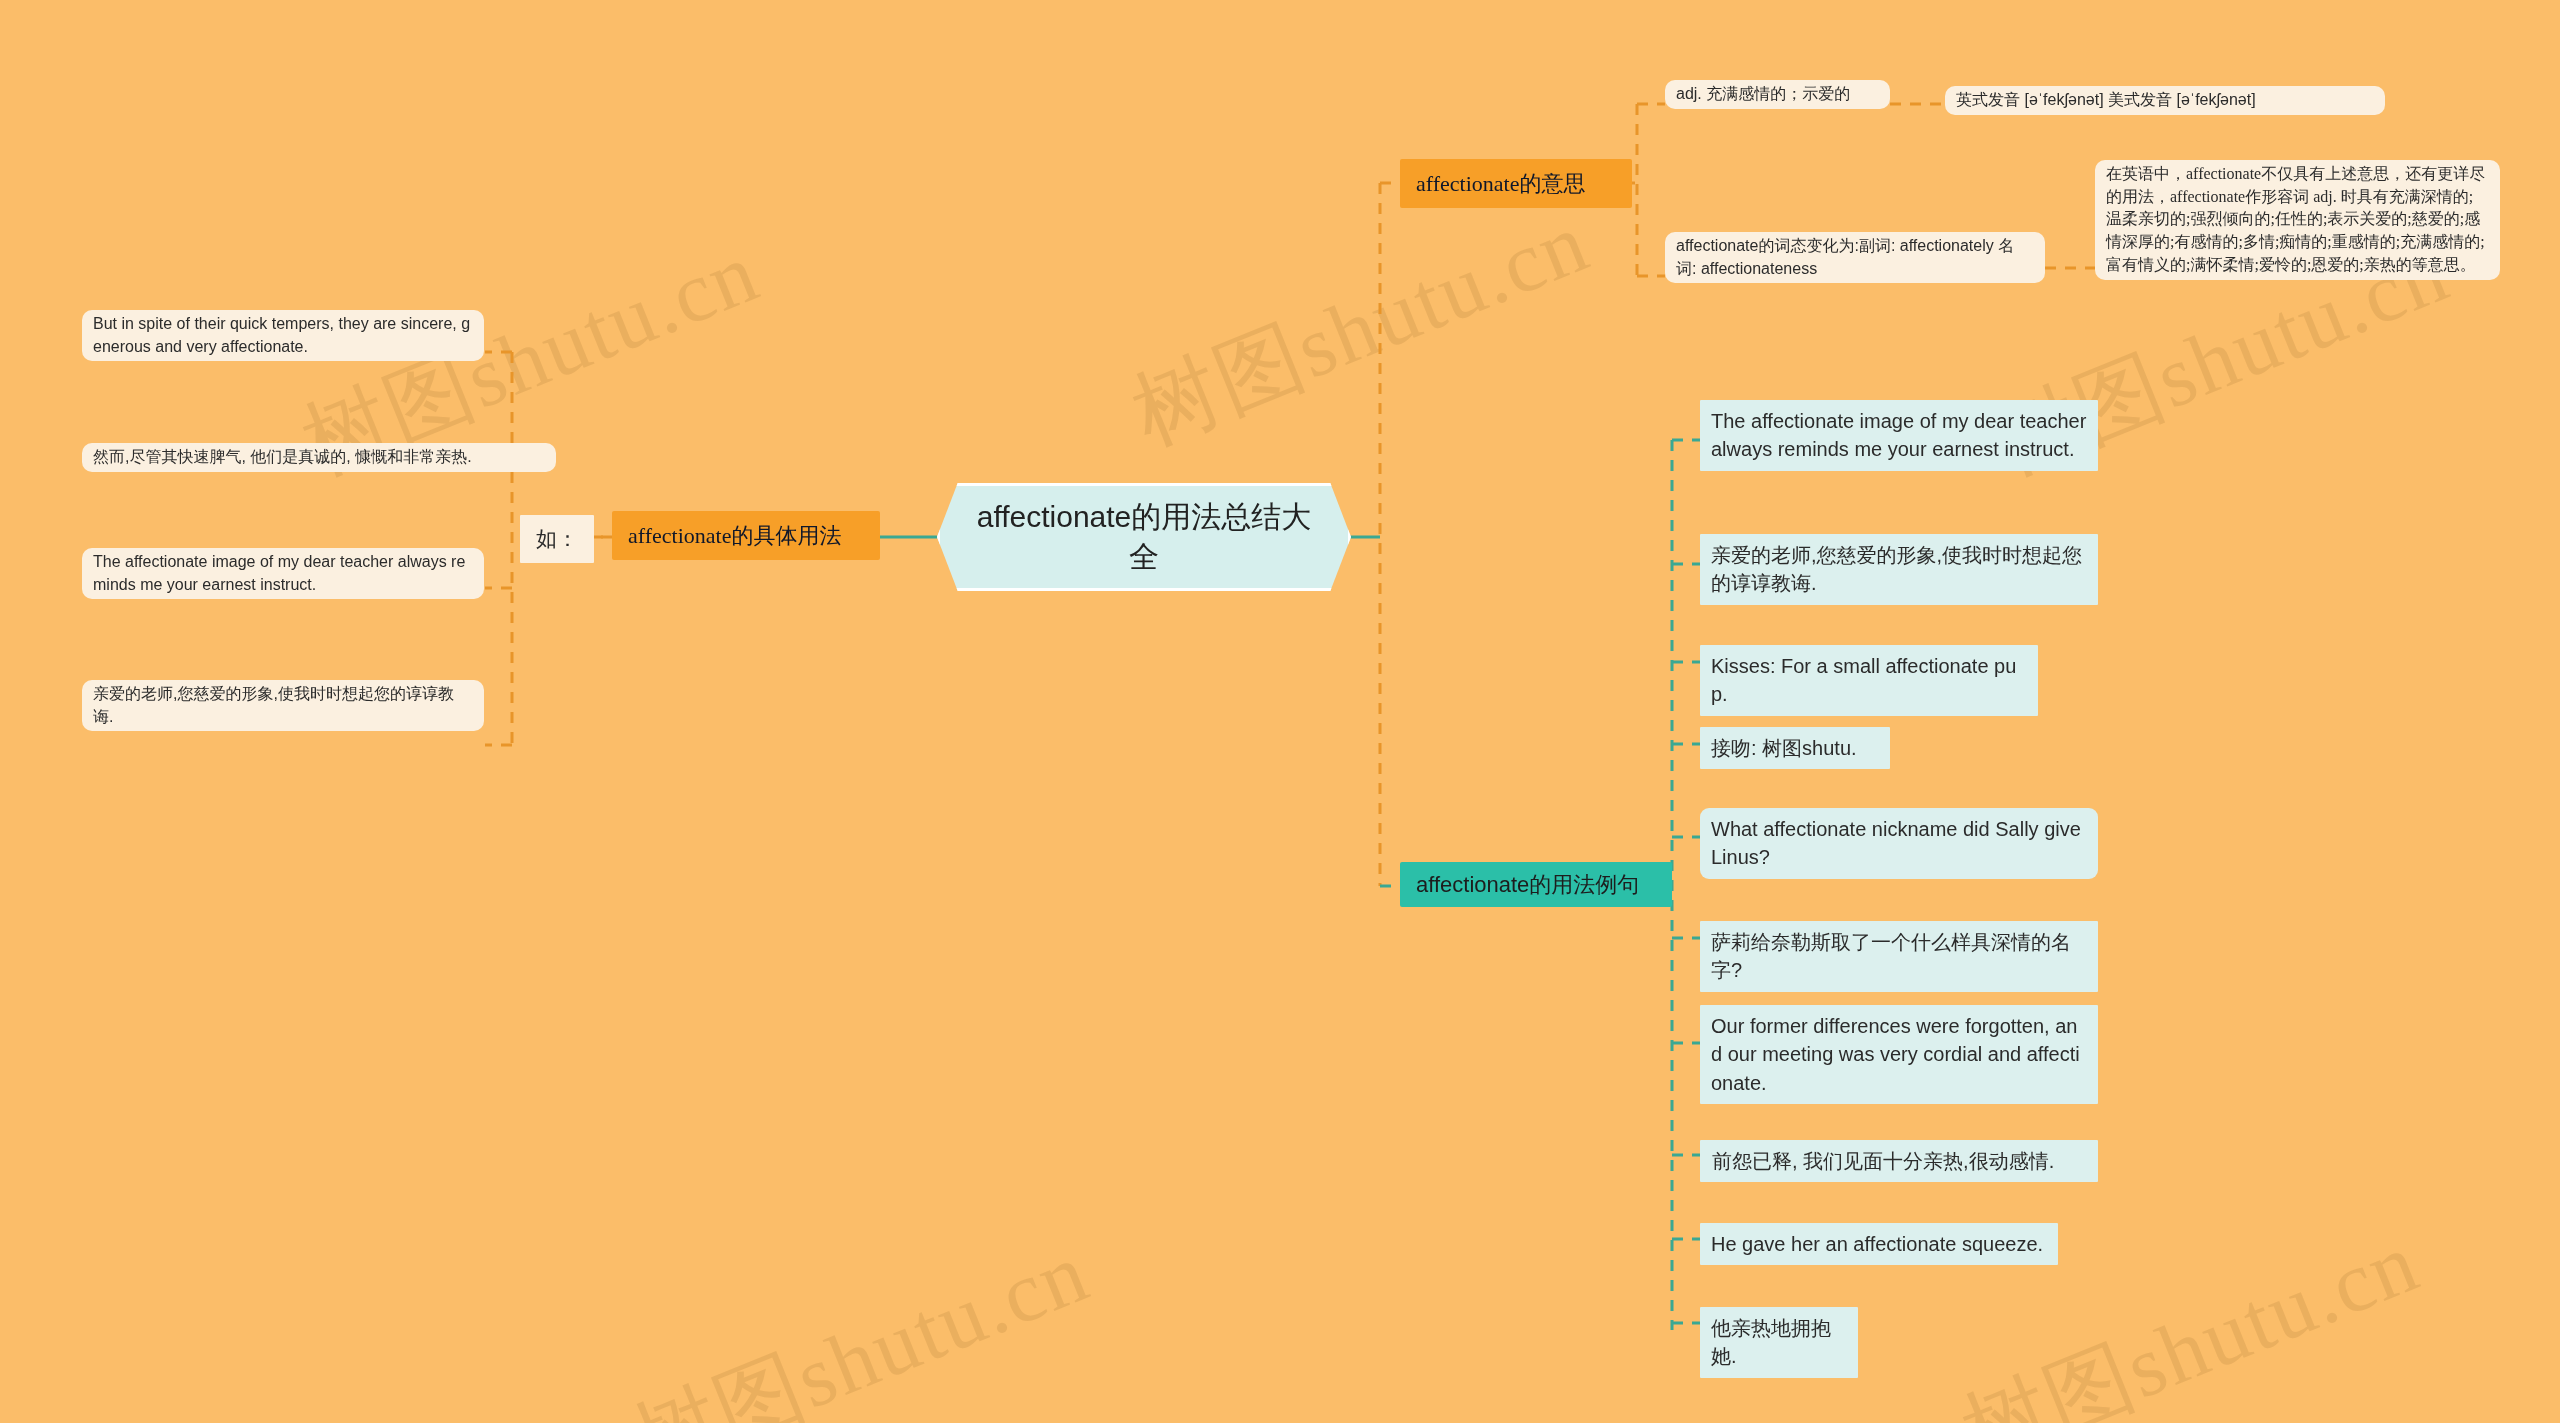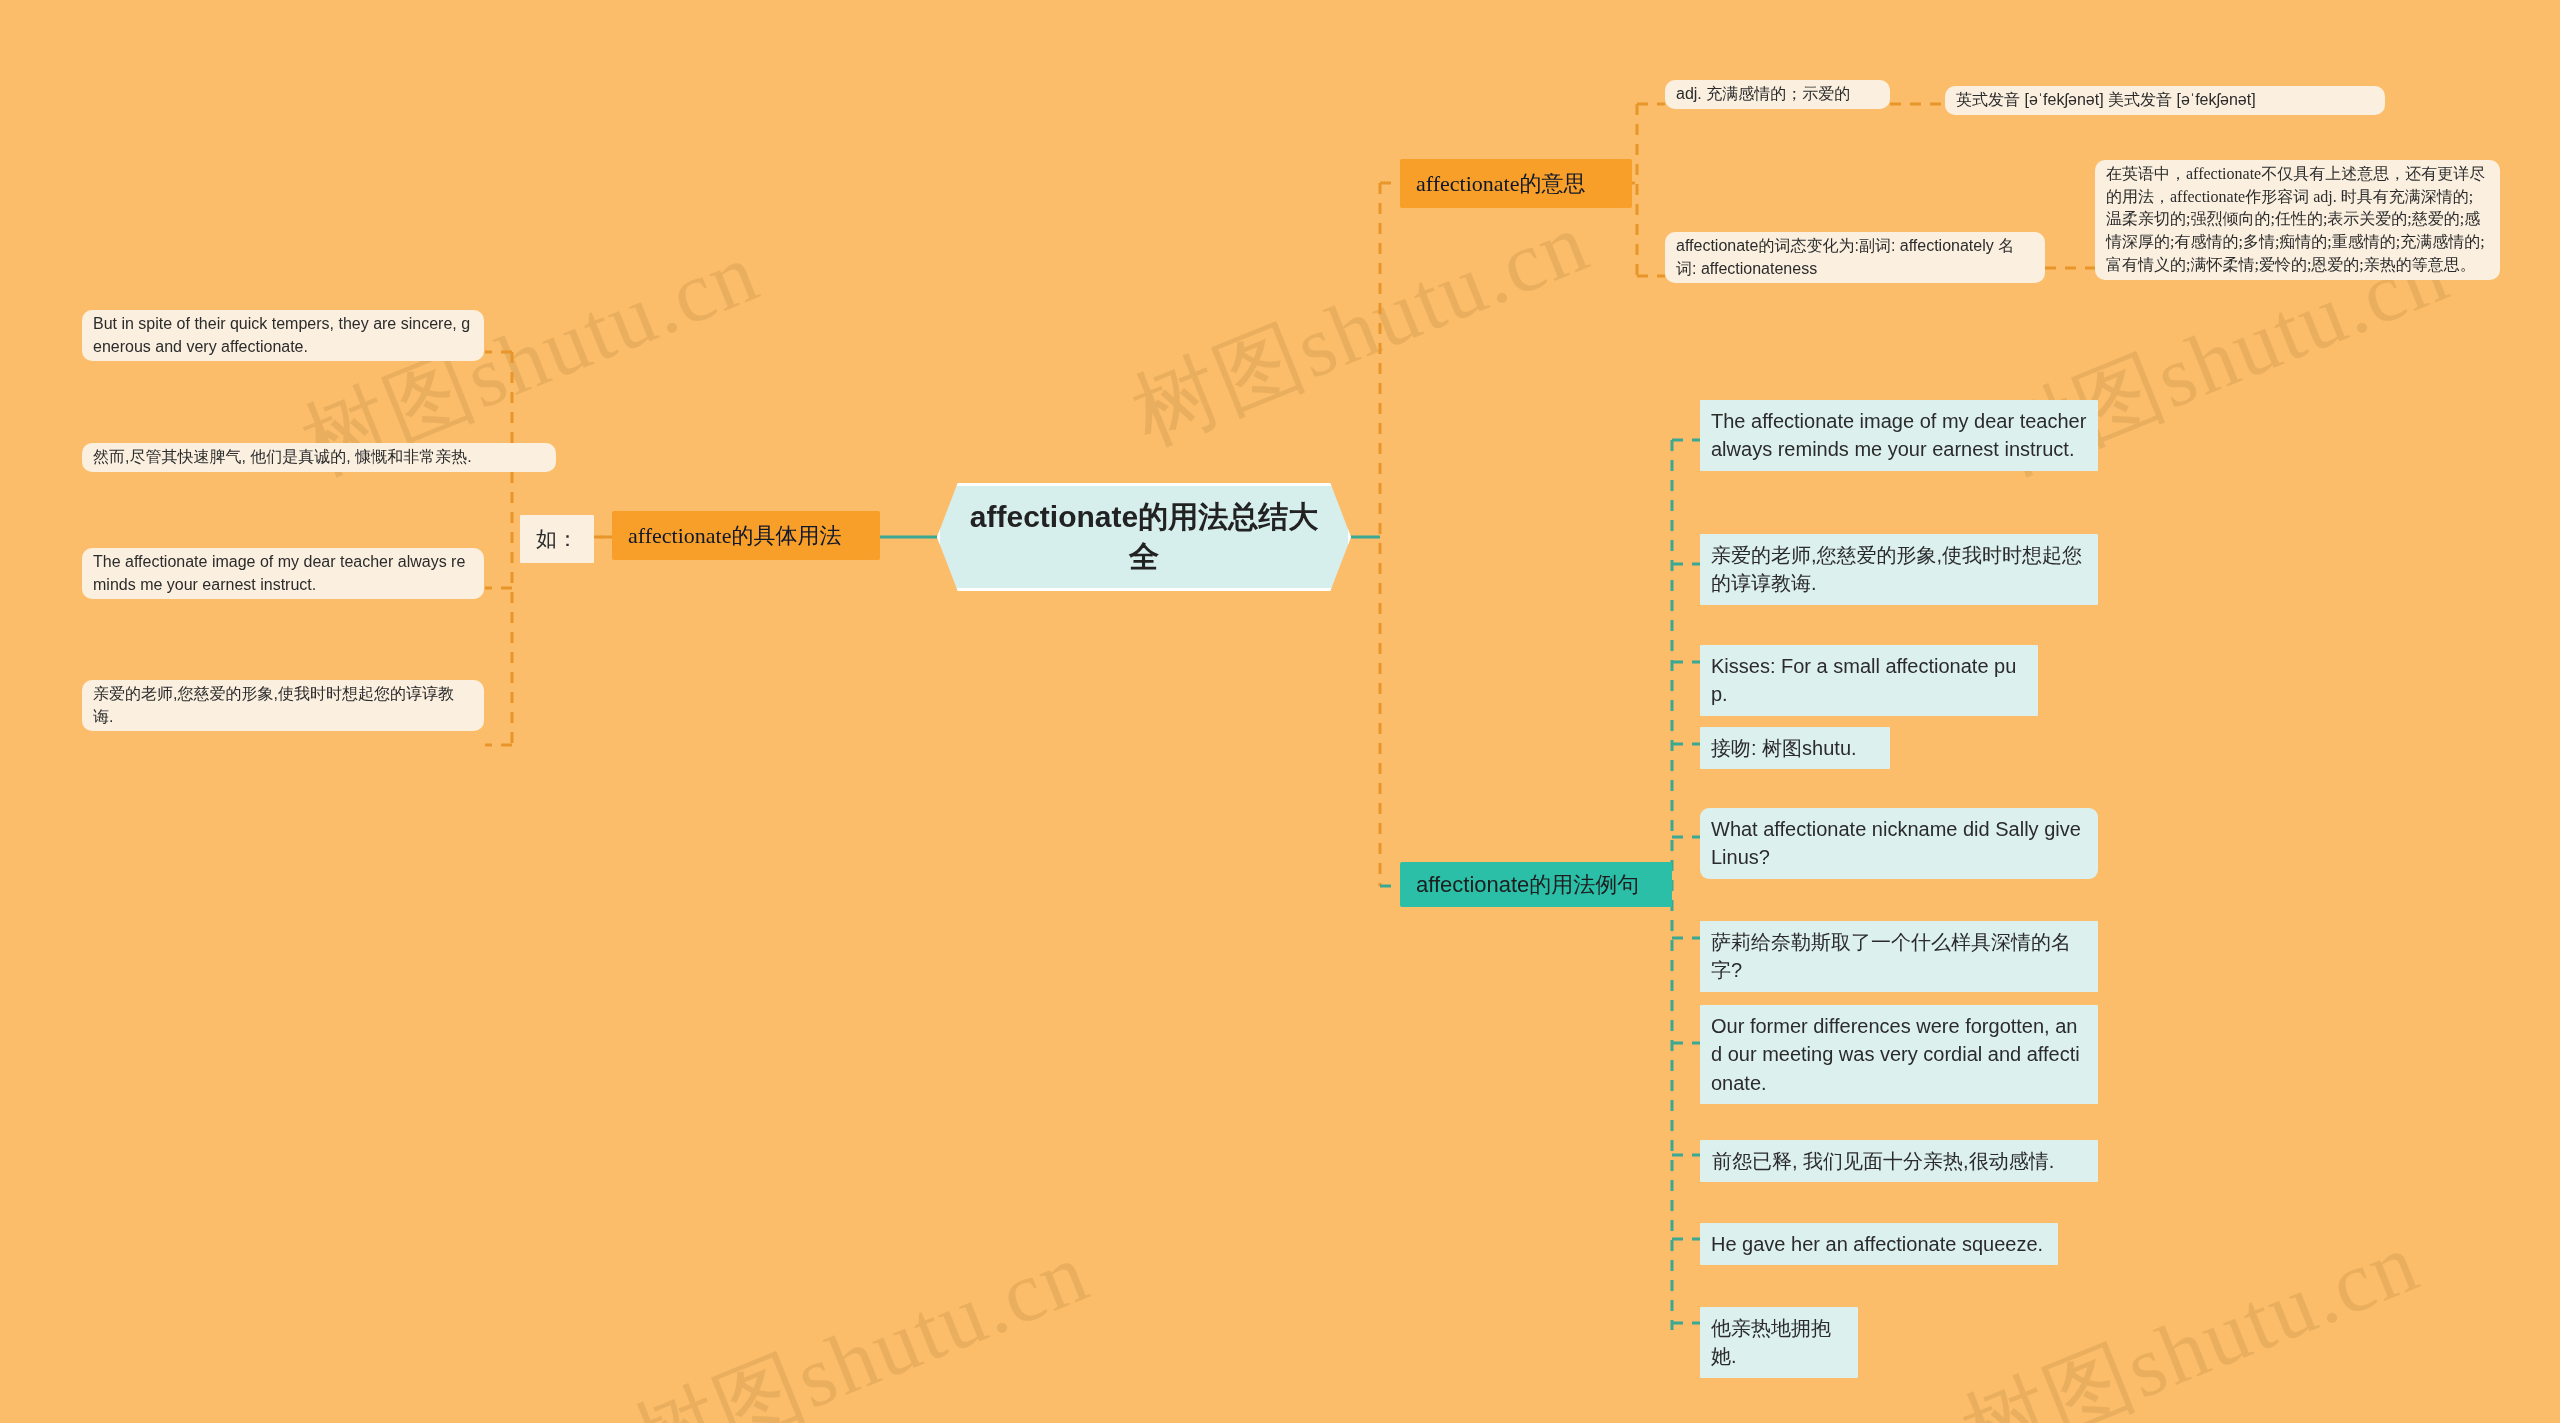--- a/index.html
+++ b/index.html
@@ -169,21 +169,21 @@
     <path d="M1672 744 L 1700 744" stroke="#3aa893"></path>
     <path d="M1672 837 L 1700 837" stroke="#3aa893"></path>
     <path d="M1672 938 L 1700 938" stroke="#3aa893"></path>
     <path d="M1672 1043 L 1700 1043" stroke="#3aa893"></path>
     <path d="M1672 1155 L 1700 1155" stroke="#3aa893"></path>
     <path d="M1672 1239 L 1700 1239" stroke="#3aa893"></path>
     <path d="M1672 1323 L 1700 1323" stroke="#3aa893"></path>
   </g>
 </svg>
 
-<div class="root" style="left:937px; top:483px;font-weight:bold;">
+<div class="root" style="left:937px; top:483px;">
   <span>affectionate的用法总结大全</span>
 </div>
 
 <div class="node chip" style="left:520px; top:515px;">如：</div>
 
 <div class="node orange-branch" style="left:612px; top:511px; width:268px;">affectionate的具体用法</div>
 
 <div class="node cream" style="left:82px; top:310px; width:402px;">But in spite of their quick tempers, they are sincere, generous and very affectionate.</div>
 
 <div class="node cream" style="left:82px; top:443px; width:474px;">然而,尽管其快速脾气, 他们是真诚的, 慷慨和非常亲热.</div>

